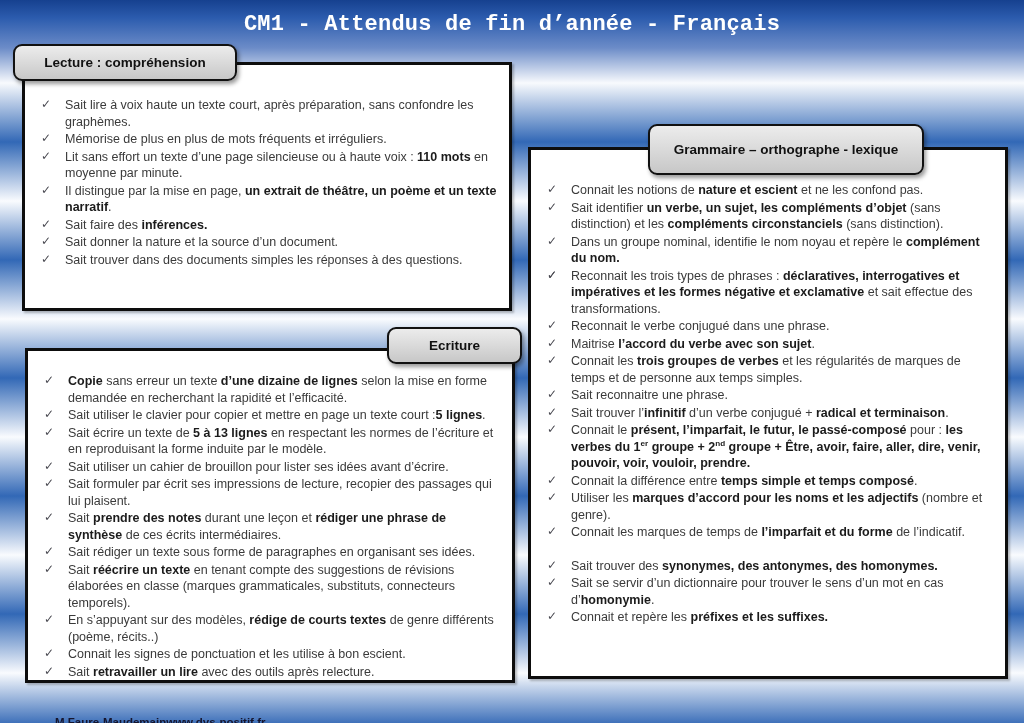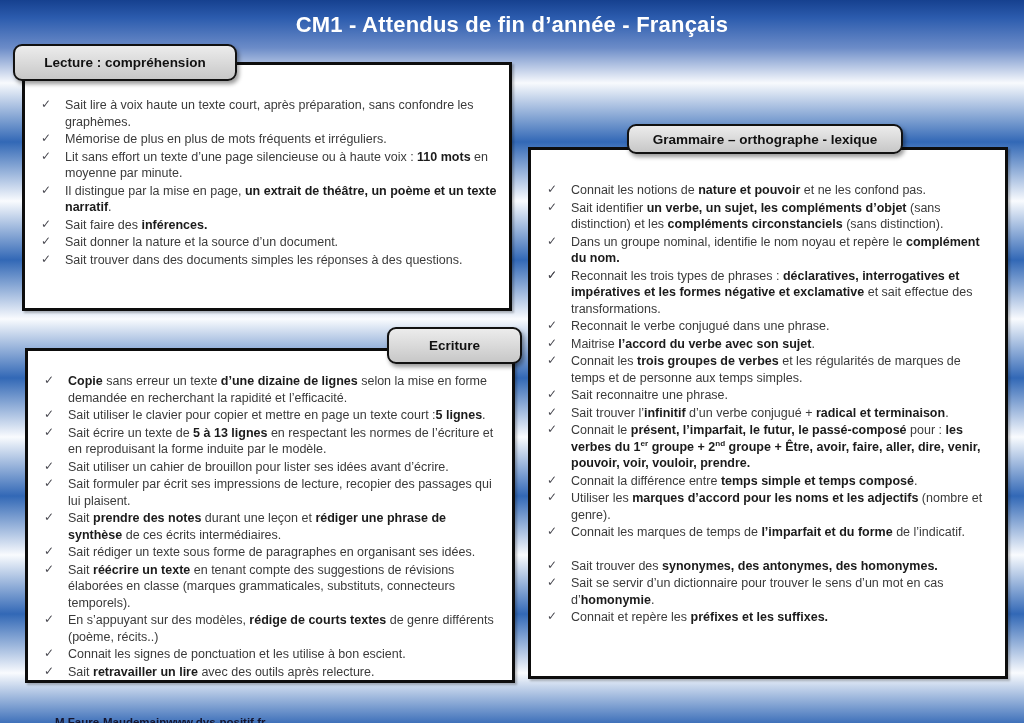--- a/index.html
+++ b/index.html
@@ -13,39 +13,40 @@
       #3268b6 260px,#f9fbfe 319px,
       #3268b6 378px,#f9fbfe 437px,
       #3268b6 496px,#f9fbfe 555px,
       #3268b6 614px,#f9fbfe 673px,
       #3f71ba 723px);
   }
   .page-title{
     position:absolute;left:0;top:12px;width:1024px;
     text-align:center;color:#ffffff;font-weight:bold;font-size:22px;
     letter-spacing:0.2px;
+    font-family:Liberation Mono, monospace;
   }
   .panel-box{
     position:absolute;background:#ffffff;border:3px solid #0d0d0d;
     box-sizing:border-box;box-shadow:2px 2px 2px rgba(0,0,0,0.25);
   }
   .panel-tab{
     position:absolute;z-index:5;box-sizing:border-box;
     border:2px solid #111111;border-radius:9px;
     background:linear-gradient(to bottom,#ececec 0%,#d8d8d8 55%,#c7c7c7 100%);
     box-shadow:2px 3px 4px rgba(0,0,0,0.4);
     display:flex;align-items:center;justify-content:center;
     font-weight:bold;font-size:13.5px;color:#111111;
   }
   #lecture-box{left:22px;top:62px;width:490px;height:249px;}
   #lecture-tab{left:13px;top:44px;width:224px;height:37px;}
   #ecriture-box{left:25px;top:348px;width:490px;height:335px;}
   #ecriture-tab{left:387px;top:327px;width:135px;height:37px;}
   #grammaire-box{left:528px;top:147px;width:480px;height:532px;}
-  #grammaire-tab{left:627px;top:124px;width:276px;height:30px;text-align:center;}
+  #grammaire-tab{left:648px;top:124px;width:276px;height:51px;text-align:center;}
 
   ul.checklist{
     list-style:none;margin:0;font-size:12.5px;line-height:1.32;color:#3a3a3a;
   }
   #lecture-box ul.checklist{padding:32px 12px 0 12px;}
   #ecriture-box ul.checklist{padding:22px 10px 0 12px;}
   #grammaire-box ul.checklist{padding:32px 10px 0 12px;}
   ul.checklist li{
     position:relative;padding-left:28px;margin:0 0 1px 0;
   }
@@ -99,21 +100,21 @@
       <li><span class="check">✓</span>Connait les signes de ponctuation et les utilise à bon escient.</li>
       <li><span class="check">✓</span>Sait <b>retravailler un lire</b> avec des outils après relecture.</li>
     </ul>
 </div>
 
 <div class="panel-tab" id="grammaire-tab">
   <span>Grammaire – orthographe - lexique</span>
 </div>
 <div class="panel-box" id="grammaire-box">
   <ul class="checklist">
-      <li><span class="check">✓</span>Connait les notions de <b>nature et pouvoir</b> et ne les confond pas.</li>
+      <li><span class="check">✓</span>Connait les notions de <b>nature et escient</b> et ne les confond pas.</li>
       <li><span class="check">✓</span>Sait identifier <b>un verbe, un sujet, les compléments d’objet</b> (sans distinction) et les <b>compléments circonstanciels</b> (sans distinction).</li>
       <li><span class="check">✓</span>Dans un groupe nominal, identifie le nom noyau et repère le <b>complément du nom.</b></li>
       <li><span class="check">✓</span></li>
       <li><span class="check">✓</span>Reconnait les trois types de phrases : <b>déclaratives, interrogatives et impératives et les formes négative et exclamative</b> et sait effectue des transformations.</li>
       <li><span class="check">✓</span>Reconnait le verbe conjugué dans une phrase.</li>
       <li><span class="check">✓</span>Maitrise <b>l’accord du verbe avec son sujet</b>.</li>
       <li><span class="check">✓</span>Connait les <b>trois groupes de verbes</b> et les régularités de marques de temps et de personne aux temps simples.</li>
       <li><span class="check">✓</span>Sait reconnaitre une phrase.</li>
       <li><span class="check">✓</span>Sait trouver l’<b>infinitif</b> d’un verbe conjugué + <b>radical et terminaison</b>.</li>
       <li><span class="check">✓</span>Connait le <b>présent, l’imparfait, le futur, le passé-composé</b> pour : <b>les verbes du 1</b><b><sup>er</sup></b><b> groupe + 2</b><b><sup>nd</sup></b><b> groupe  + Être, avoir, faire, aller, dire, venir, pouvoir, voir, vouloir, prendre.</b></li>

